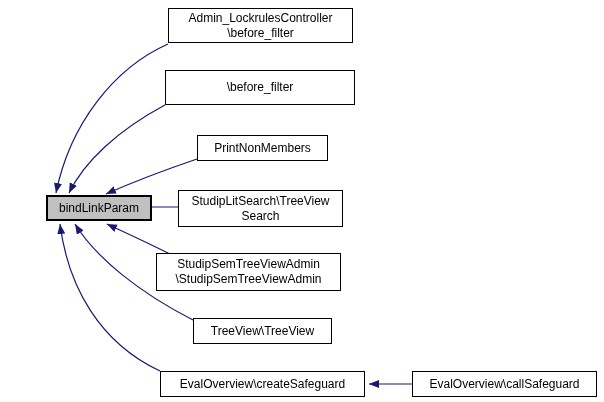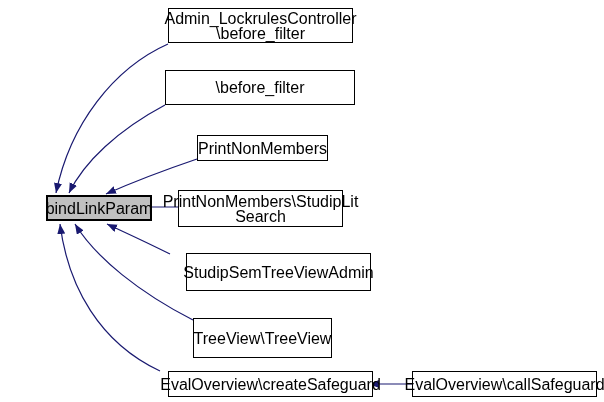--- a/index.html
+++ b/index.html
@@ -22,21 +22,21 @@
   .node {
     position: absolute;
     box-sizing: border-box;
     border: 1px solid #000000;
     background: #ffffff;
     color: #000000;
     display: flex;
     flex-direction: column;
     align-items: center;
     justify-content: center;
-    font-size: 16px;
+    font-size: 12px;
     line-height: 15px;
     text-align: center;
     white-space: nowrap;
     cursor: pointer;
   }
   .node.highlight {
     border-width: 2px;
     background: #c0c0c0;
   }
   .node .line { display: block; }
@@ -75,33 +75,34 @@
 
   <div class="node" style="left:165px; top:70px; width:190px; height:35px;">
     <span class="line">\before_filter</span>
   </div>
 
   <div class="node" style="left:197px; top:135px; width:131px; height:26px;text-align:right;">
     <span class="line">PrintNonMembers</span>
   </div>
 
   <div class="node" style="left:178px; top:190px; width:165px; height:37px;">
-    <span class="line">PrintNonMembers\StudipLit</span>
+    <span class="line">StudipLitSearch\TreeView</span>
     <span class="line">Search</span>
   </div>
 
-  <div class="node" style="left:186px; top:253px; width:185px; height:38px;">
+  <div class="node" style="left:156px; top:253px; width:185px; height:38px;">
     <span class="line">StudipSemTreeViewAdmin</span>
+    <span class="line">\StudipSemTreeViewAdmin</span>
   </div>
 
-  <div class="node" style="left:193px; top:318px; width:139px; height:40px;">
+  <div class="node" style="left:193px; top:318px; width:139px; height:26px;">
     <span class="line">TreeView\TreeView</span>
   </div>
 
-  <div class="node" style="left:160px; top:371px; width:205px; height:26px;margin-left:8px;">
+  <div class="node" style="left:160px; top:371px; width:205px; height:26px;">
     <span class="line">EvalOverview\createSafeguard</span>
   </div>
 
   <div class="node" style="left:412px; top:371px; width:185px; height:26px;justify-content:center;">
     <span class="line">EvalOverview\callSafeguard</span>
   </div>
 
 </div>
 
 </body></html>

